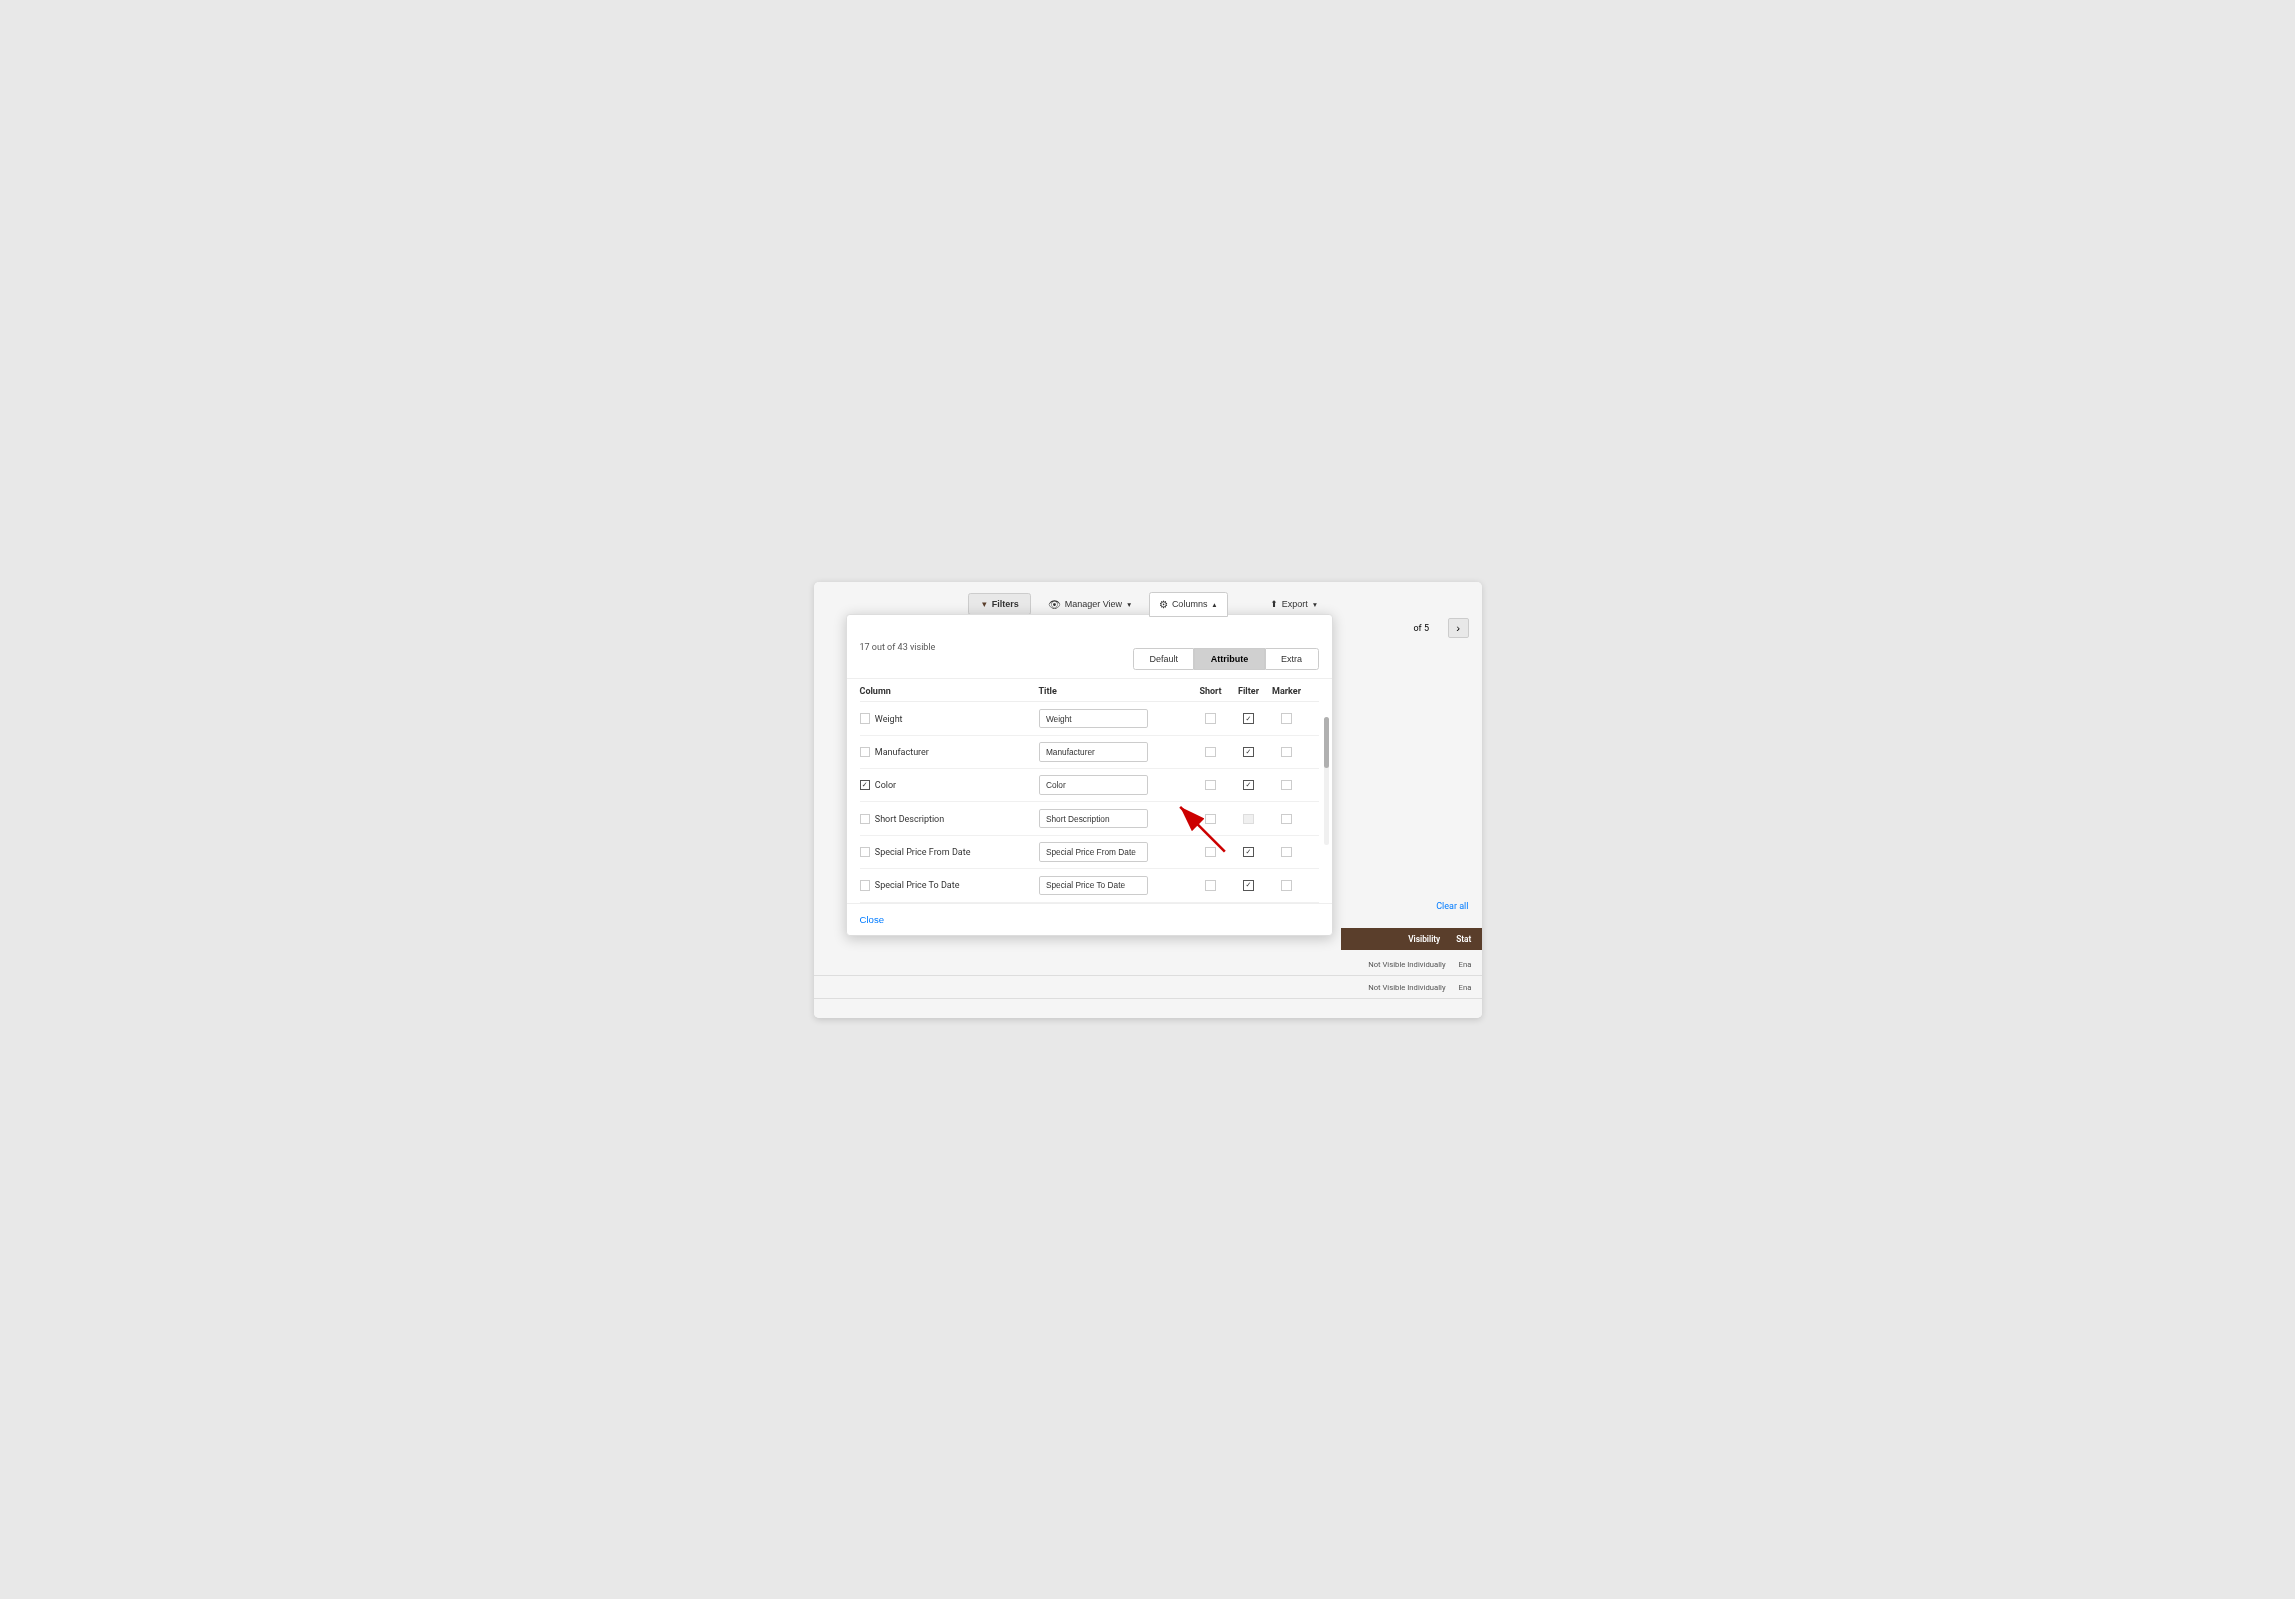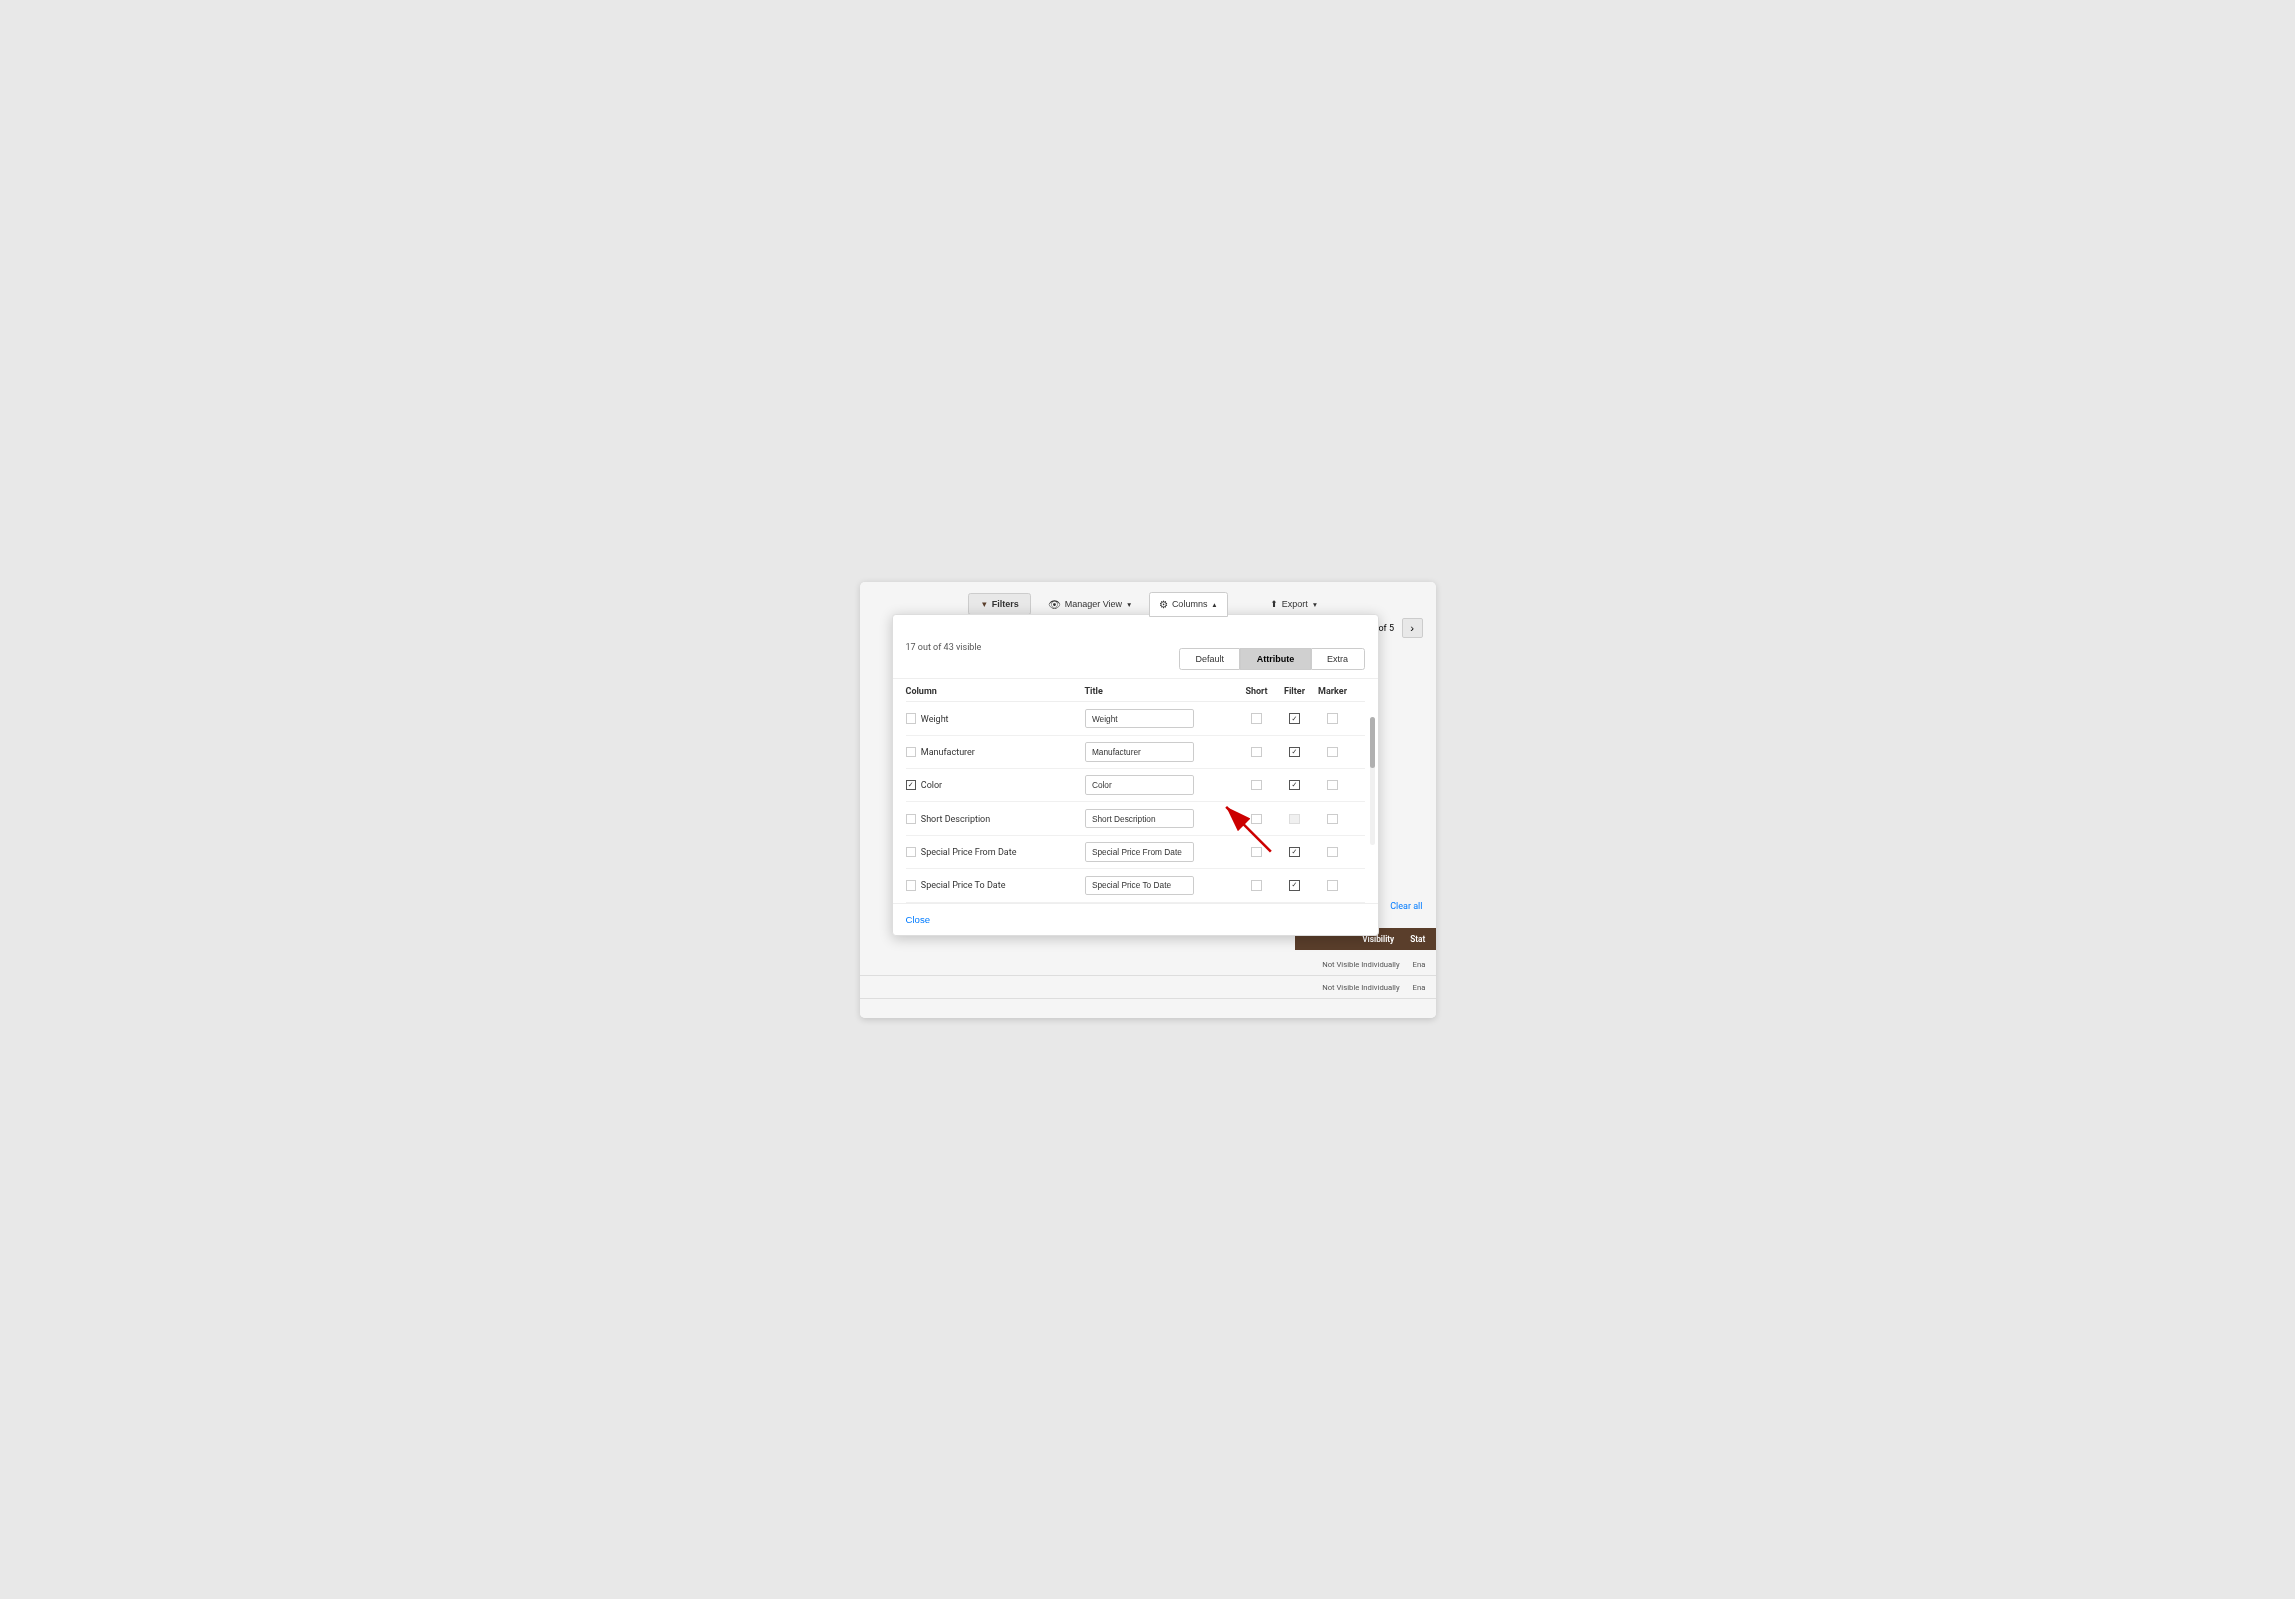--- a/index.html
+++ b/index.html
@@ -8,21 +8,21 @@
       background: #e8e8e8;
       display: flex;
       align-items: center;
       justify-content: center;
       min-height: 100vh;
       font-size: 9px;
     }
 
     .page-wrapper {
       position: relative;
-      width: 576px;
+      width: 668px;
       height: 436px;
       background: #f5f5f5;
       border-radius: 5.1px;
       box-shadow: 0 1.3px 6.4px rgba(0,0,0,0.15);
       overflow: hidden;
     }
 
     
     .toolbar {
       display: flex;
@@ -85,21 +85,21 @@
       cursor: pointer;
       font-size: 9px;
       color: #333;
       margin-left: 26px;
     }
 
     
     .pagination {
       display: flex;
       align-items: center;
-      gap: 8px;
+      gap: 19px;
       position: absolute;
       top: 36px;
       right: 13px;
       font-size: 9px;
     }
 
     .pagination-btn {
       width: 20.5px;
       height: 20.5px;
       border: 0.6px solid #ccc;

